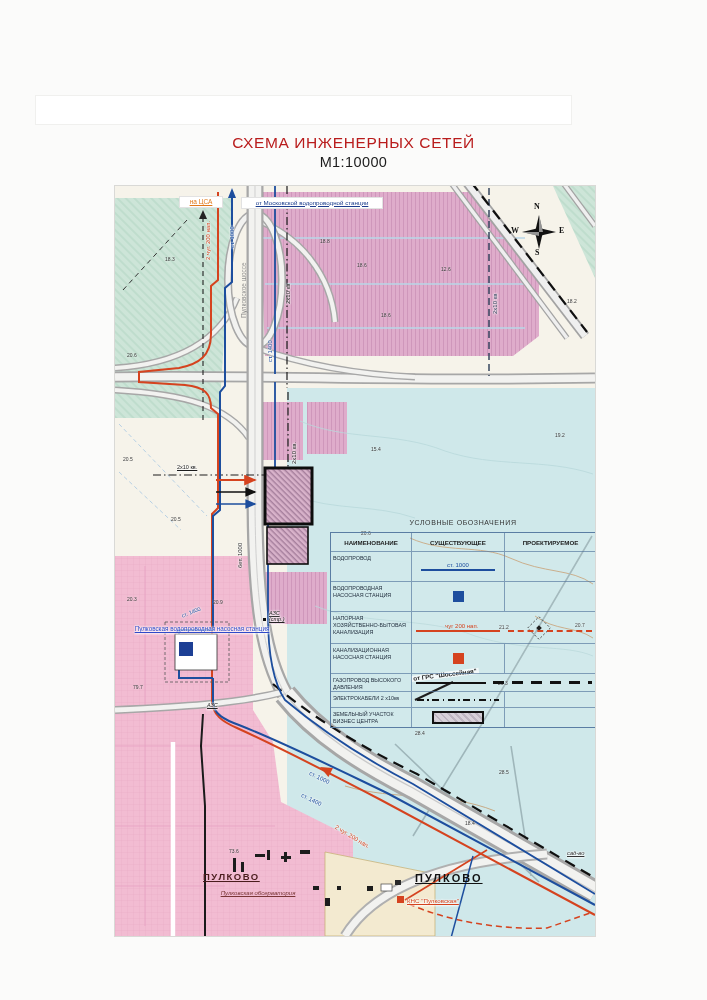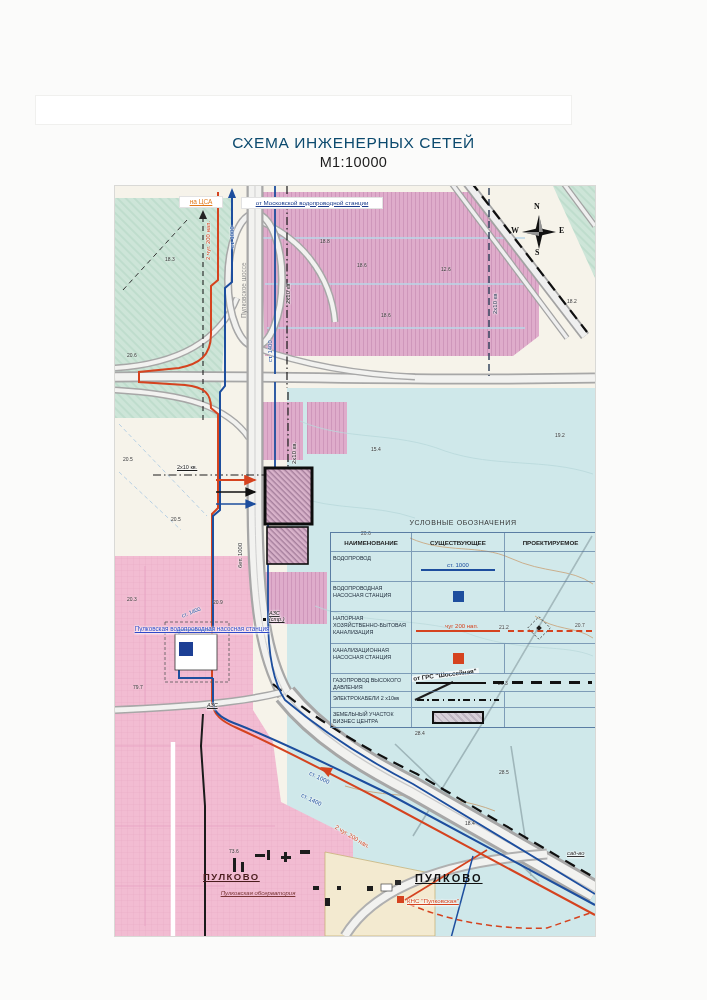--- a/index.html
+++ b/index.html
@@ -1,21 +1,21 @@
 <!DOCTYPE html>
 <html><head>
 <meta charset="utf-8">
 <style>
   html,body{margin:0;padding:0;background:#fbfbfa;}
   .page{position:relative;width:707px;height:1000px;background:#fbfbfa;overflow:hidden;
         font-family:"Liberation Sans",sans-serif;}
   .top-strip{position:absolute;left:35px;top:95px;width:535px;height:28px;background:#ffffff;
         border:1px solid #f0f0ee;}
   .title{position:absolute;left:0;right:0;top:134px;text-align:center;font-size:15.5px;
-        color:#0c4a6e;letter-spacing:.6px;}
+        color:#b91c1c;letter-spacing:.6px;}
   .subtitle{position:absolute;left:0;right:0;top:154px;text-align:center;font-size:14.5px;
         color:#1c1c1c;letter-spacing:.4px;}
   .map{position:absolute;left:114px;top:185px;width:480px;height:750px;overflow:hidden;
         border:1px solid #d9d9d6;background:#f6f3ea;}
   .map svg{position:absolute;left:0;top:0;}
   .lab{position:absolute;white-space:nowrap;line-height:1.1;text-decoration:underline;}
   .chip{background:#fff;border:0.5px solid #e2e2e2;display:flex;align-items:center;
         justify-content:center;box-sizing:border-box;}
   .vl{position:absolute;white-space:nowrap;transform:rotate(-90deg);transform-origin:0 0;
         font-size:6px;line-height:1;}

